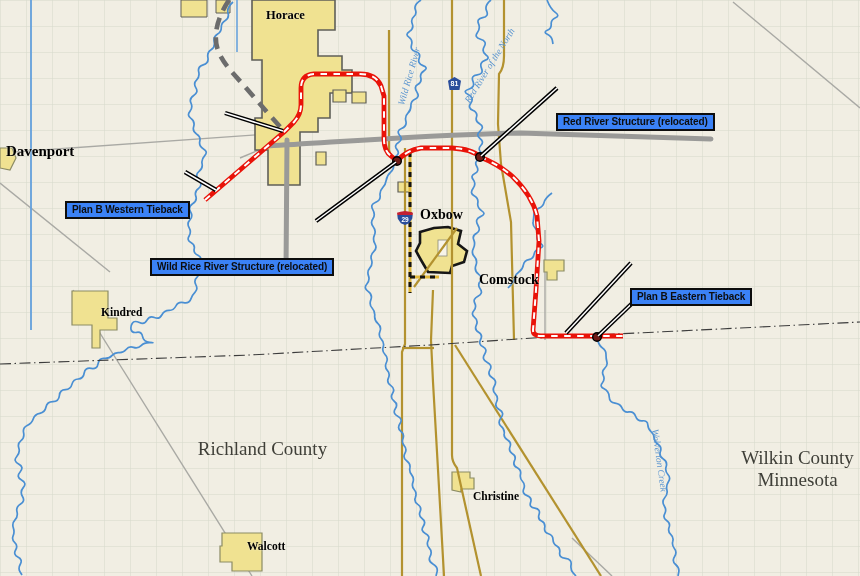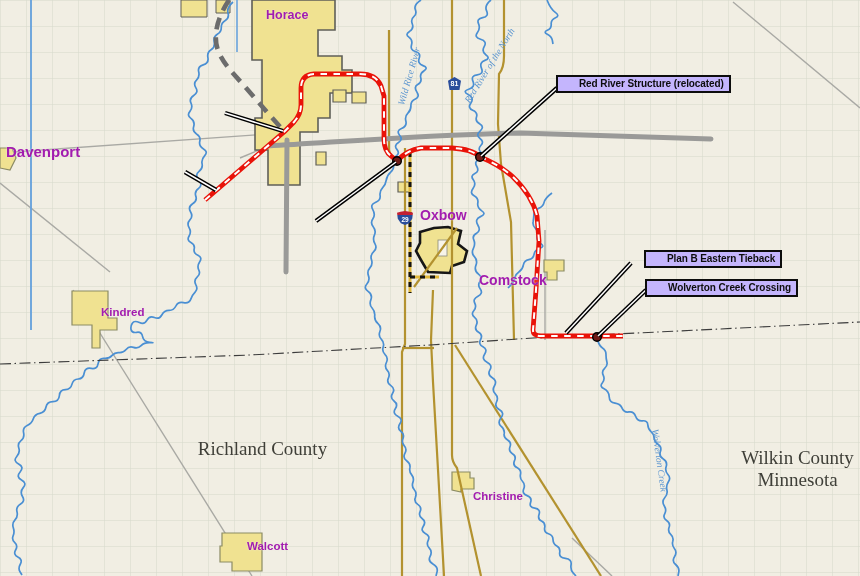--- a/index.html
+++ b/index.html
@@ -1,23 +1,23 @@
 <!DOCTYPE html>
 <html><head>
 <meta charset="utf-8">
 <style>
   html,body{margin:0;padding:0;background:#ffffff;}
   .viewport{position:relative;width:860px;height:576px;overflow:hidden;background:#f1eee3;
             font-family:"Liberation Sans",sans-serif;}
   .viewport svg.map{position:absolute;left:0;top:0;}
-  .callout{position:absolute;background:#c4b5fd;border:2px solid #0d0d0d;padding:1px 5px 2px 21px;
+  .callout{position:absolute;background:#3b82f6;border:2px solid #0d0d0d;padding:1px 5px 2px 5px;
            font-size:10px;font-weight:bold;color:#0d0d0d;white-space:nowrap;letter-spacing:-0.1px;
-           z-index:30;}
-  .town-label{position:absolute;font-family:Liberation Sans, sans-serif;font-weight:bold;font-size:11.5px;
-              color:#a21caf;white-space:nowrap;z-index:20;text-shadow:0 0 2px rgba(241,238,227,.9);}
+           z-index:30;margin-top:38px;}
+  .town-label{position:absolute;font-family:Liberation Serif, serif;font-weight:bold;font-size:11.5px;
+              color:#000000;white-space:nowrap;z-index:20;text-shadow:0 0 2px rgba(241,238,227,.9);}
   .county-label{position:absolute;font-family:"Liberation Serif",serif;font-size:19px;color:#3f3f38;
                 text-align:center;line-height:1.18;white-space:nowrap;z-index:20;}
   .water-label{position:absolute;font-family:"Liberation Serif",serif;font-style:italic;font-size:9.5px;
                color:#5b95cf;white-space:nowrap;transform-origin:0 50%;z-index:18;}
   .shield{position:absolute;z-index:22;color:#fff;font-weight:bold;text-align:center;}
   .shield-81{width:13px;height:13px;background:#2a4d9b;font-size:7px;line-height:13px;
              clip-path:polygon(50% 0,100% 28%,88% 100%,12% 100%,0 28%);}
   .shield-29{width:16px;height:14px;background:linear-gradient(#c32032 0 4px,#2a4d9b 4px);
              font-size:6.5px;line-height:10px;padding-top:4px;box-sizing:border-box;
              clip-path:polygon(50% 0,78% 5%,100% 13%,95% 55%,76% 88%,50% 100%,24% 88%,5% 55%,0 13%,22% 5%);}
@@ -139,16 +139,17 @@
   <span class="water-label" style="left:467px;top:97px;transform:rotate(-58deg)">Red River of the North</span>
   <span class="water-label" style="left:655px;top:424px;transform:rotate(82deg)">Wolverton Creek</span>
 
   <div class="shield shield-81" style="left:448px;top:77px">
     <span>81</span>
   </div>
   <div class="shield shield-29" style="left:397px;top:211px">
     <span>29</span>
   </div>
 
+  <div class="callout" style="left:65px;top:163px">Plan B Western Tieback</div>
+  <div class="callout" style="left:150px;top:220px">Wild Rice River Structure (relocated)</div>
   <div class="callout" style="left:556px;top:75px">Red River Structure (relocated)</div>
-  <div class="callout" style="left:644px;top:250px">Plan B Eastern Tieback</div>
-  <div class="callout" style="left:645px;top:279px">Wolverton Creek Crossing</div>
+  <div class="callout" style="left:630px;top:250px">Plan B Eastern Tieback</div>
 </div>
 
 </body></html>

